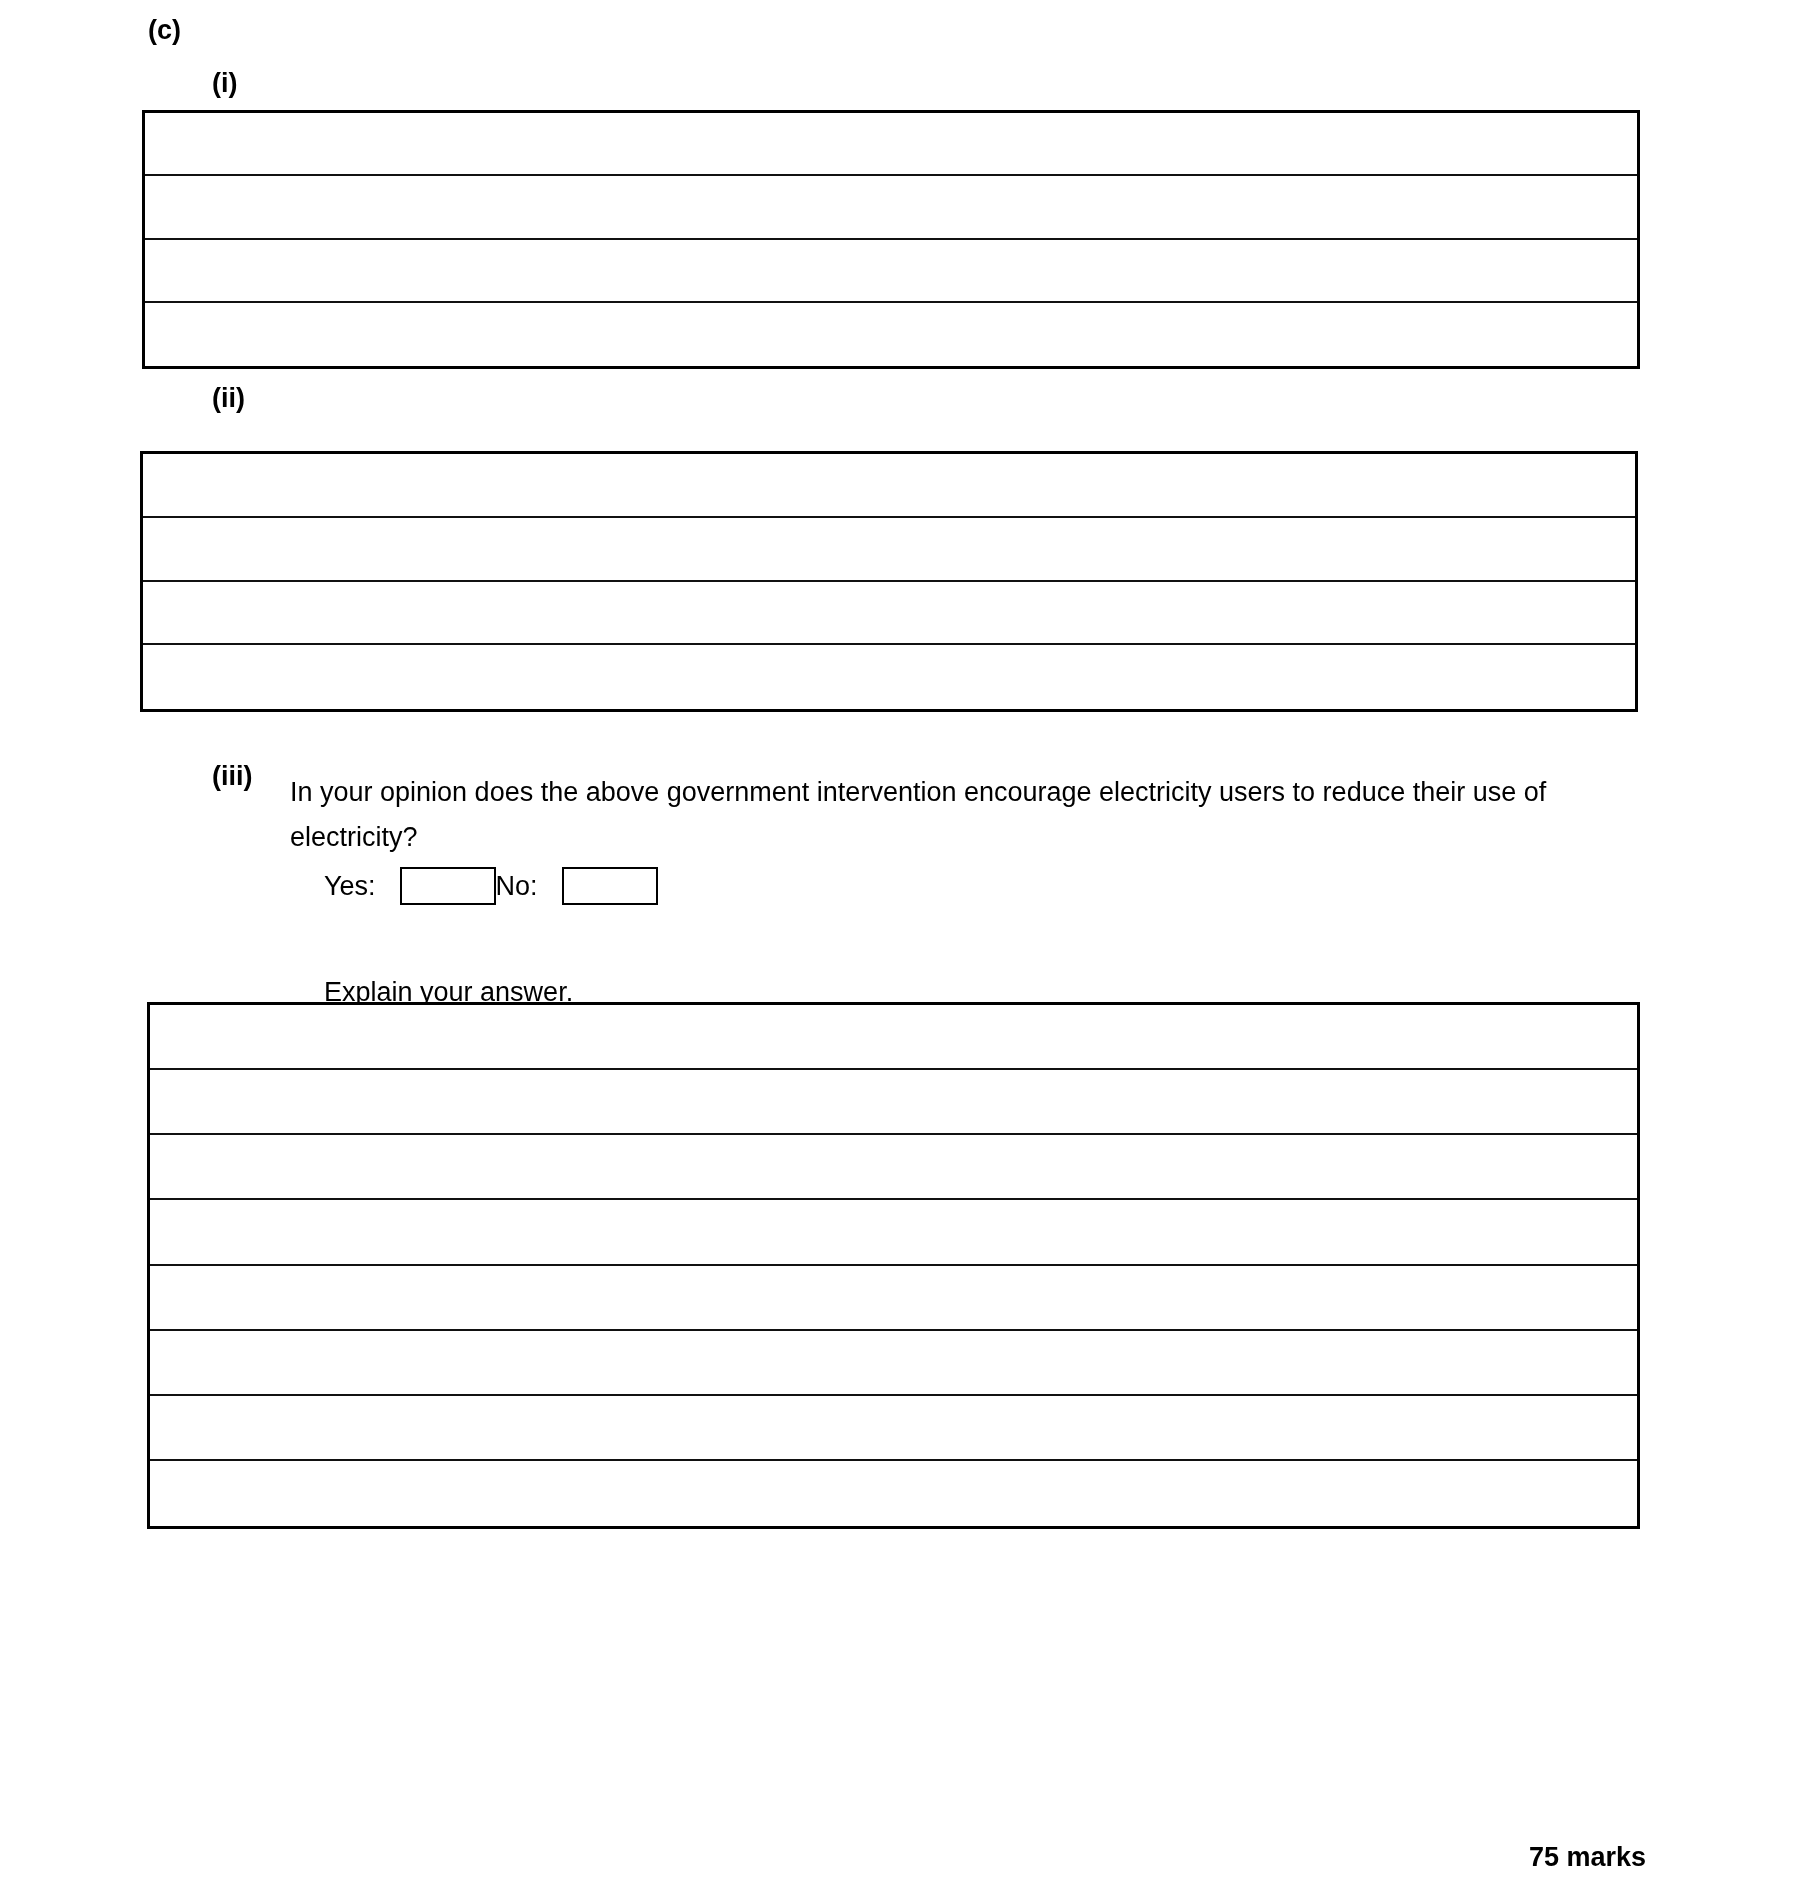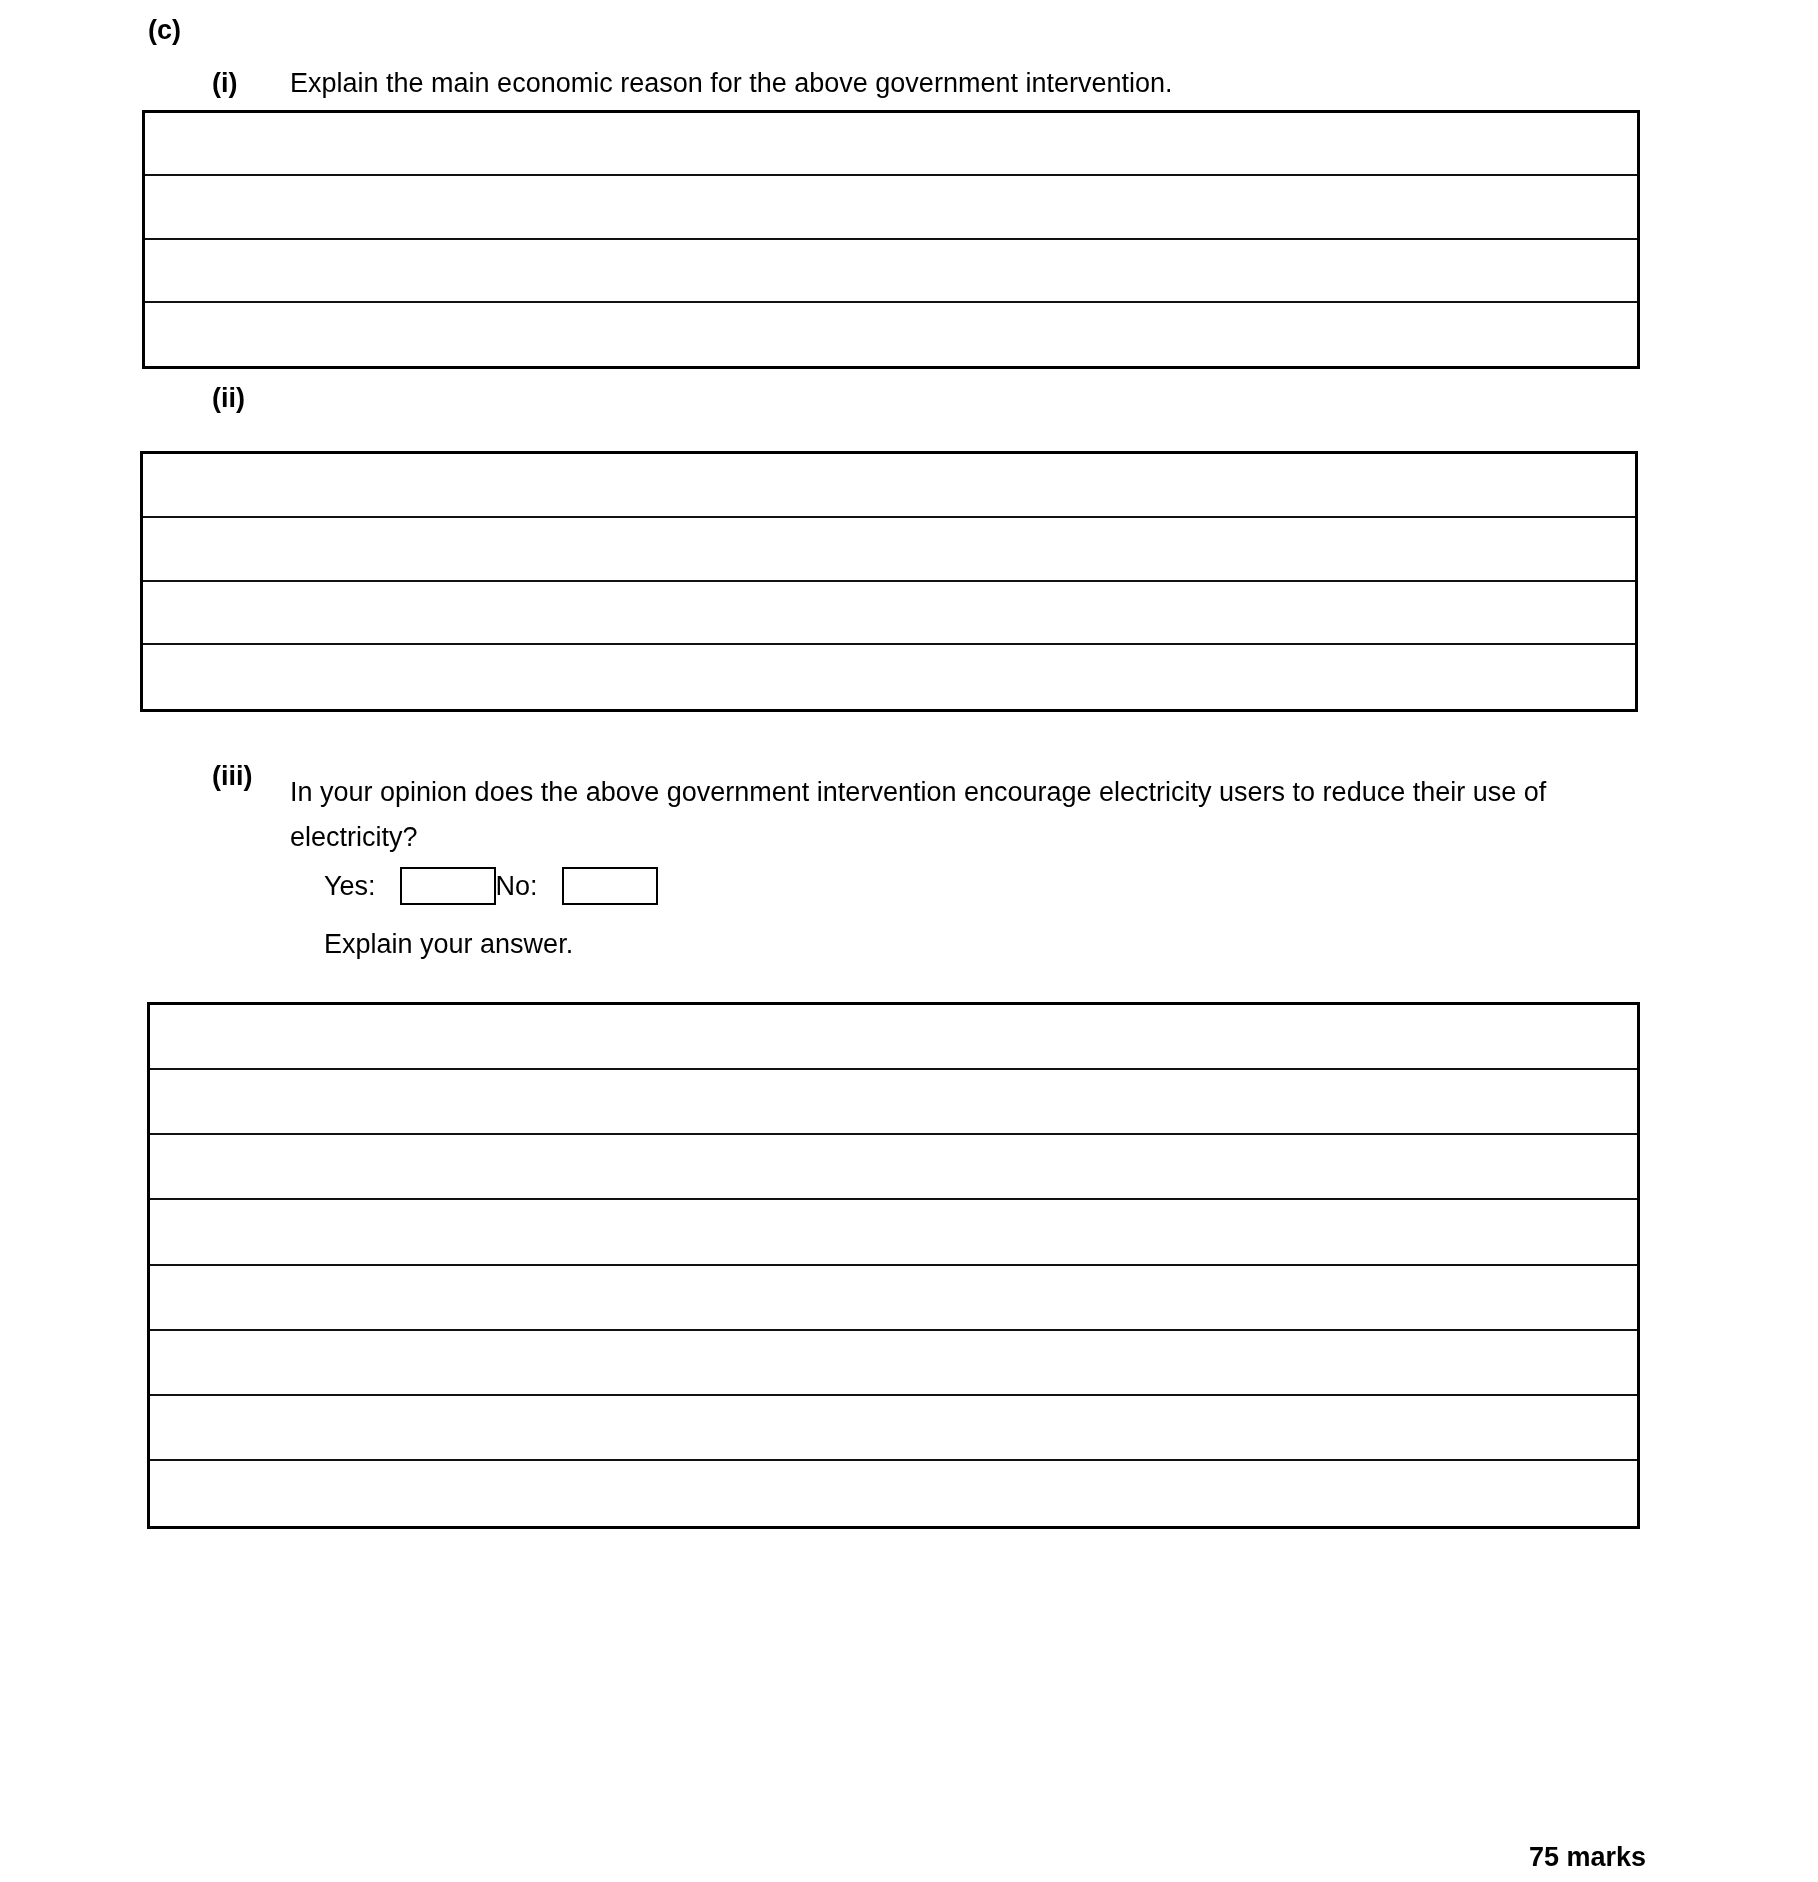--- a/index.html
+++ b/index.html
@@ -72,21 +72,21 @@
     box-sizing: border-box;
     background: #fff;
   }
   #yes-label { margin-right: 24px; }
   #no-label  { margin-right: 24px; }
 
   
   #explain {
     position: absolute;
     left: 324px;
-    top: 924px;
+    top: 972px;
     font-size: 27px;
     line-height: 40px;
   }
 
   
   .answer-box {
     position: absolute;
     border: 3px solid #000;
     box-sizing: border-box;
     background: #ffffff;
@@ -118,21 +118,20 @@
 <body>
 
 <div id="page">
 
   <div class="q-row" id="stem-c">
     <span class="q-label">(c)</span>
   </div>
 
   <div class="q-row" id="part-i">
     <span class="q-label">(i)</span>
-    <span class="q-text">Explain the main economic reason for the above government intervention.</span>
   </div>
 
   <div class="answer-box" id="box-1">
     <div class="answer-line" style="height:25%"></div>
     <div class="answer-line" style="height:25%"></div>
     <div class="answer-line" style="height:25%"></div>
     <div class="answer-line" style="height:25%"></div>
   </div>
 
   <div class="q-row" id="part-ii">

